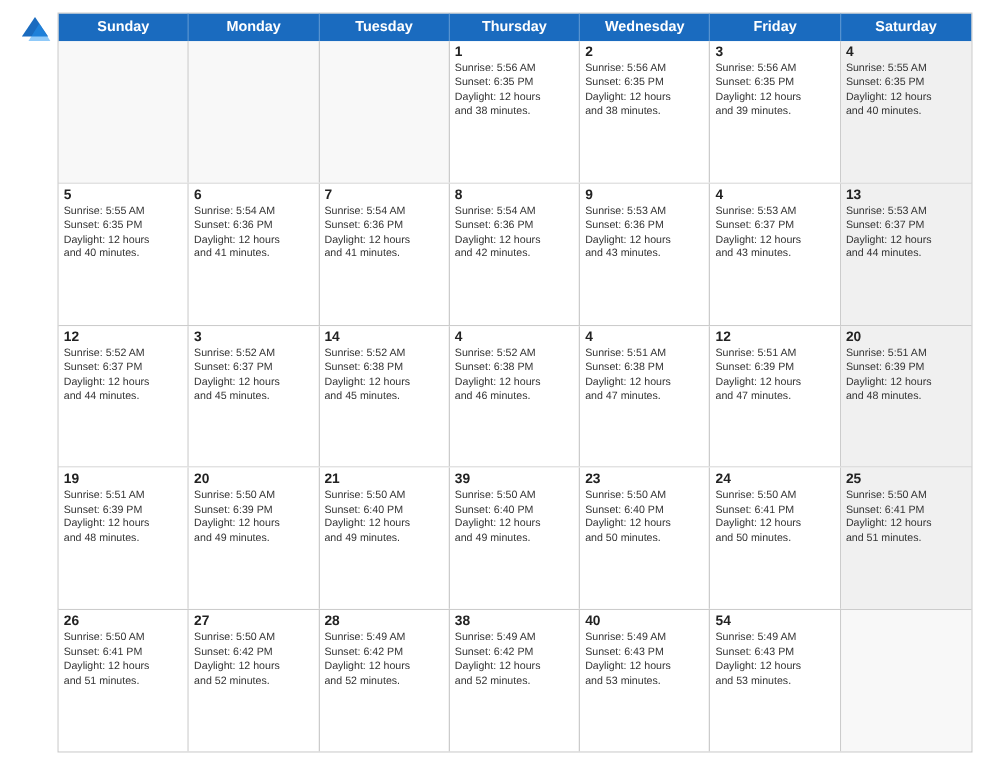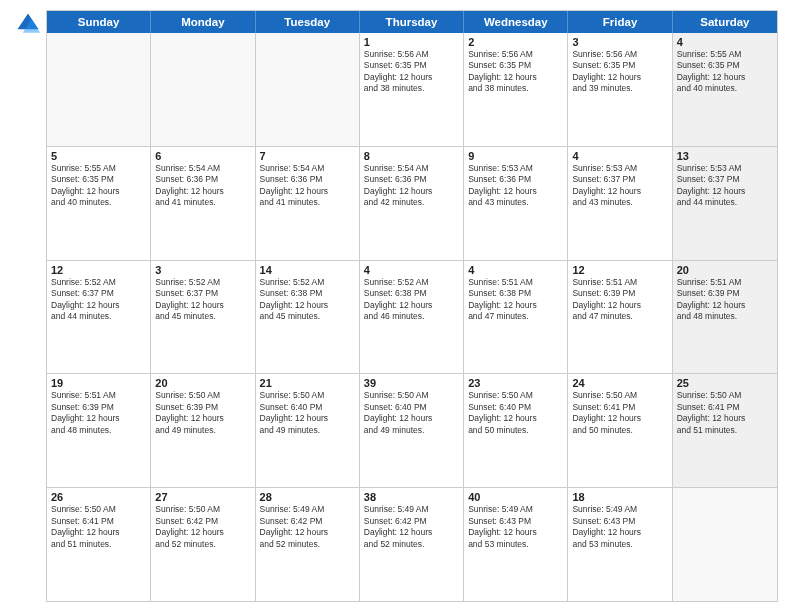--- a/index.html
+++ b/index.html
@@ -356,21 +356,21 @@
 and 52 minutes.</div>
           </div>
           <div class="cal-cell">
             <div class="day-num">40</div>
             <div class="cell-text" style="white-space: pre-line;">Sunrise: 5:49 AM
 Sunset: 6:43 PM
 Daylight: 12 hours
 and 53 minutes.</div>
           </div>
           <div class="cal-cell">
-            <div class="day-num">18</div>
+            <div class="day-num">54</div>
             <div class="cell-text" style="white-space: pre-line;">Sunrise: 5:49 AM
 Sunset: 6:43 PM
 Daylight: 12 hours
 and 53 minutes.</div>
           </div>
           <div class="cal-cell empty"></div>
         </div>
       </div>
   </div>
 </div>

